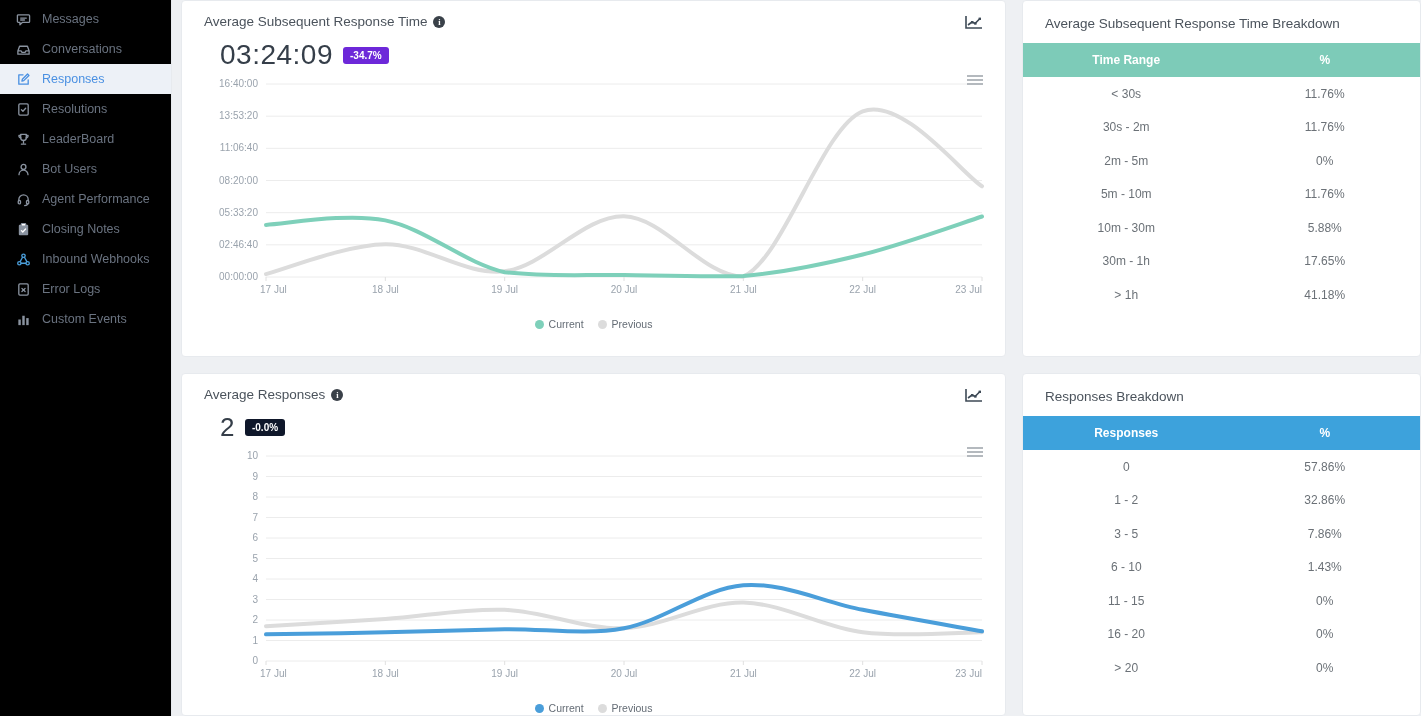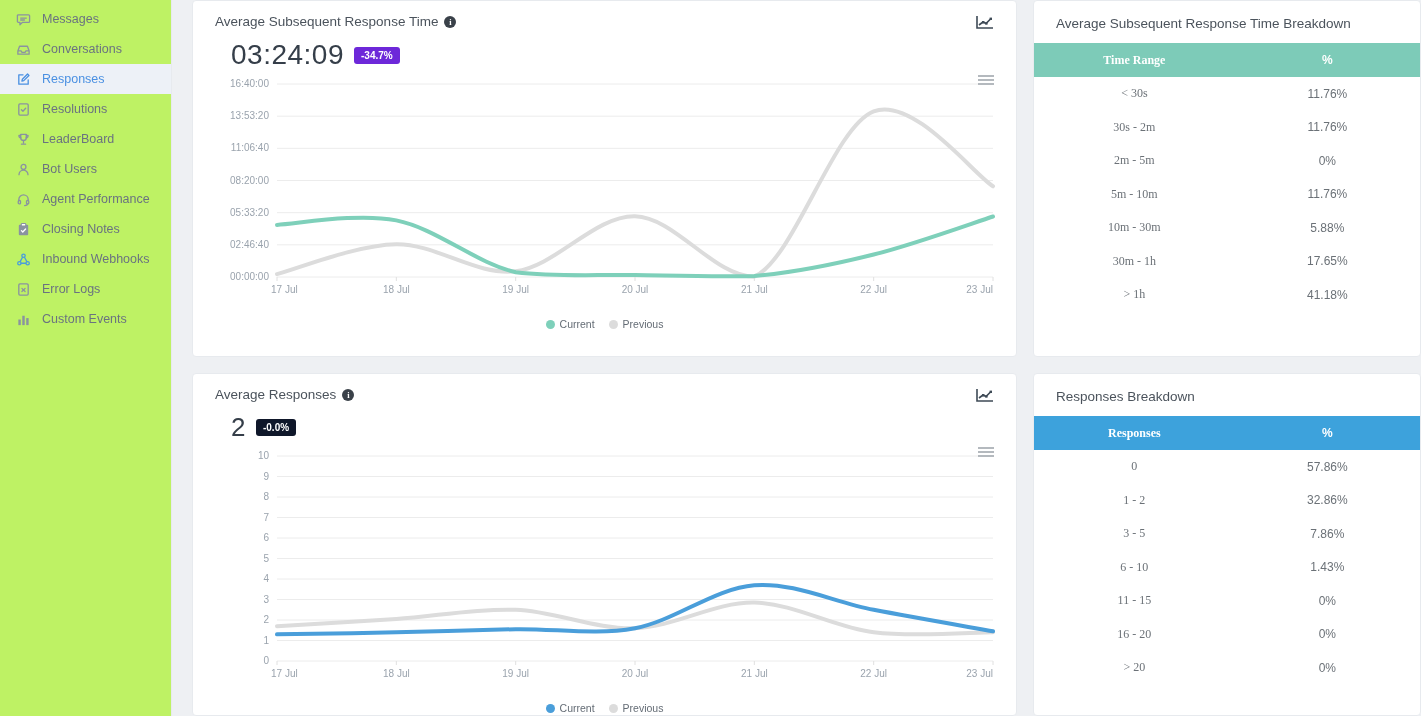--- a/index.html
+++ b/index.html
@@ -1,33 +1,33 @@
 <!DOCTYPE html>
 <html><head>
 <meta charset="utf-8">
 <style>
   * { margin:0; padding:0; box-sizing:border-box; }
   html,body { width:1421px; height:716px; overflow:hidden; background:#eef0f3;
               font-family:"Liberation Sans", sans-serif; }
   body { display:flex; }
 
   
-  .sidebar { width:172px; min-width:172px; height:716px; background:#bef264;
+  .sidebar { width:172px; min-width:172px; height:716px; background:#000000;
              border-right:1px solid #e7eaee; padding-top:4px; }
   .side-item { display:flex; align-items:center; gap:11px; height:30px;
                padding-left:15px; cursor:pointer; color:#6a7380; font-size:12.5px; }
   .side-item .sicon { width:16px; height:16px; display:flex; align-items:center; justify-content:center; }
   .side-item.active { background:#edf1f7; color:#4a90e2; }
   .side-item.active svg { stroke:#4a90e2; }
   .side-item svg { stroke:#8a93a0; fill:none; stroke-width:1.4; stroke-linecap:round; stroke-linejoin:round; }
   .side-item svg.filled { fill:#8a93a0; stroke:none; }
   .side-item.webhook svg { stroke:#4a9eda; }
 
   
-  .main { flex:1; padding-left:20px; display:flex; flex-direction:column; gap:16px; }
+  .main { flex:1; padding-left:9px; display:flex; flex-direction:column; gap:16px; }
   .row { display:flex; gap:16px; }
   .row1 { height:357px; }
   .row2 { height:343px; }
 
   .card { background:#ffffff; border:1px solid #e7eaee; border-radius:4px; position:relative; }
   .chart-card { width:825px; padding:13px 22px; }
   .bd-card { flex:1; padding:13px 0 0 0; overflow:hidden; }
 
   .card-title-row { display:flex; align-items:center; justify-content:space-between; }
   .card-title { font-size:13.5px; color:#4b535c; display:flex; align-items:center; gap:6px; }
@@ -48,21 +48,21 @@
 
   .legend { display:flex; justify-content:center; gap:14px; margin-top:15px; }
   .legend-item { display:flex; align-items:center; gap:5px; font-size:10.5px; color:#646c75; cursor:pointer; }
   .legend-dot { width:9px; height:9px; border-radius:50%; display:inline-block; }
 
   
   .bd-title { font-size:13.5px; color:#4b535c; padding:2px 22px 12px 22px; }
   .bd-table { width:100%; border-collapse:collapse; }
   .bd-table th { color:#ffffff; font-size:12px; font-weight:bold; height:34px; text-align:center; }
   .bd-table td { color:#6b7177; font-size:12px; height:33.5px; text-align:center; }
-  .bd-table th:first-child, .bd-table td:first-child { width:52%;font-family:Liberation Serif, serif; }
+  .bd-table th:first-child, .bd-table td:first-child { width:52%; }
 </style>
 </head>
 <body>
 
 <nav class="sidebar" id="sidebar">
     <div class="side-item">
       <span class="sicon">
         <svg width="15" height="15" viewBox="0 0 16 16">
           <path d="M2.5 3h11a1 1 0 0 1 1 1v6a1 1 0 0 1-1 1H7l-2.8 2.6V11H2.5a1 1 0 0 1-1-1V4a1 1 0 0 1 1-1z"></path>
           <path d="M5 6.5h6M5 8.5h4"></path>

